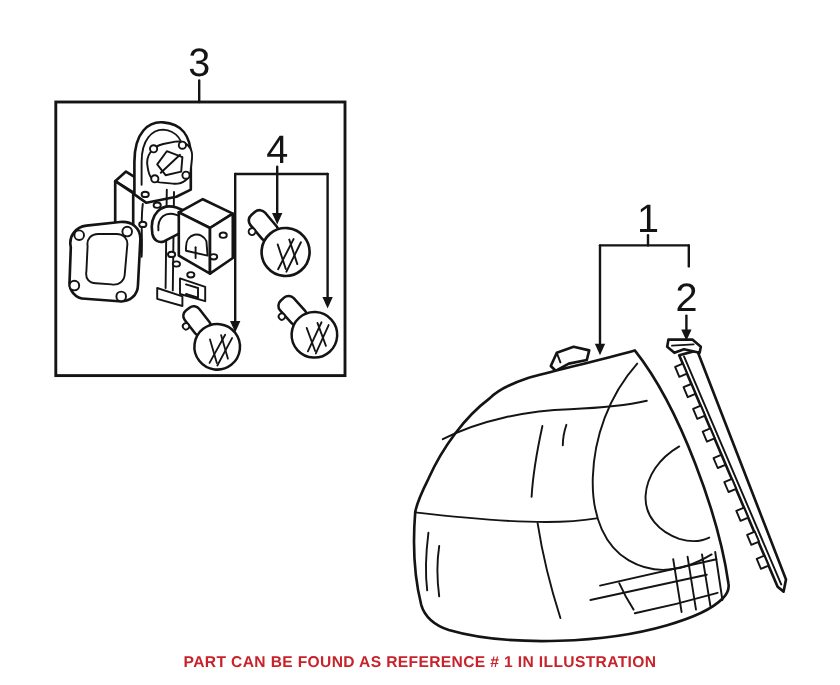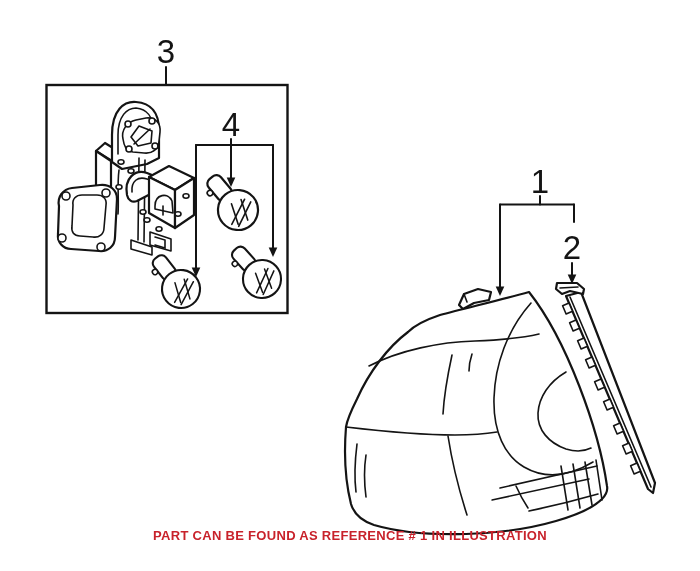--- a/index.html
+++ b/index.html
@@ -1,21 +1,21 @@
 <!DOCTYPE html>
 <html><head>
 <meta charset="utf-8">
 <style>
   html,body{margin:0;padding:0;background:#ffffff;}
   .stage{position:relative;width:700px;height:571px;background:#ffffff;overflow:hidden;
          font-family:"Liberation Sans",sans-serif;}
   .stage svg{position:absolute;left:0;top:0;}
   .ref-num{font-family:"Liberation Sans",sans-serif;font-size:33px;font-weight:500;
            fill:#141414;text-anchor:middle;}
-  .caption{position:absolute;left:0;top:528px;width:700px;text-align:center;
+  .caption{position:absolute;left:0;top:544px;width:700px;text-align:center;
            color:#c8222b;font-size:13px;font-weight:bold;letter-spacing:0.3px;
            font-family:"Liberation Sans",sans-serif;}
   .ln{stroke:#141414;stroke-width:2;fill:none;stroke-linecap:round;}
   .outl{stroke:#141414;stroke-width:2.2;fill:#ffffff;stroke-linejoin:round;}
   .outln{stroke:#141414;stroke-width:2.2;fill:none;stroke-linejoin:round;stroke-linecap:round;}
   .thin{stroke:#141414;stroke-width:1.6;fill:none;stroke-linecap:round;}
   .thinf{stroke:#141414;stroke-width:1.6;fill:#ffffff;stroke-linejoin:round;}
   .arr{fill:#141414;stroke:none;}
 </style>
 </head>

